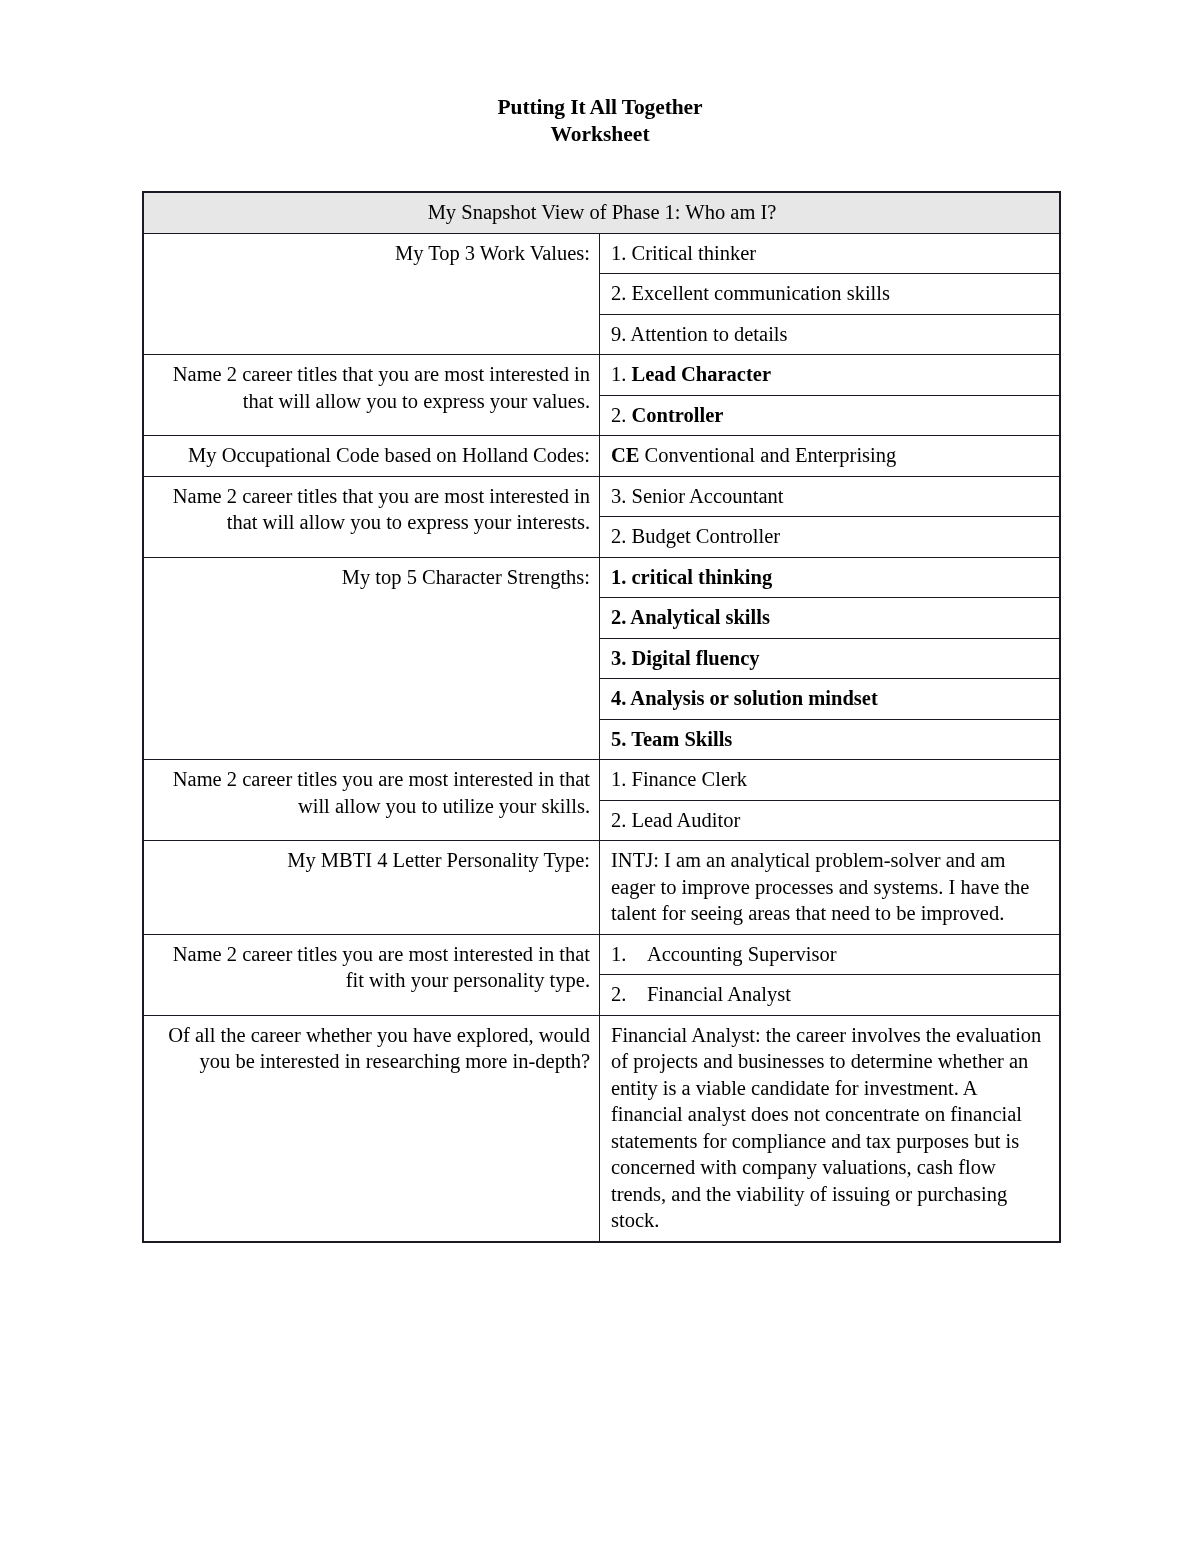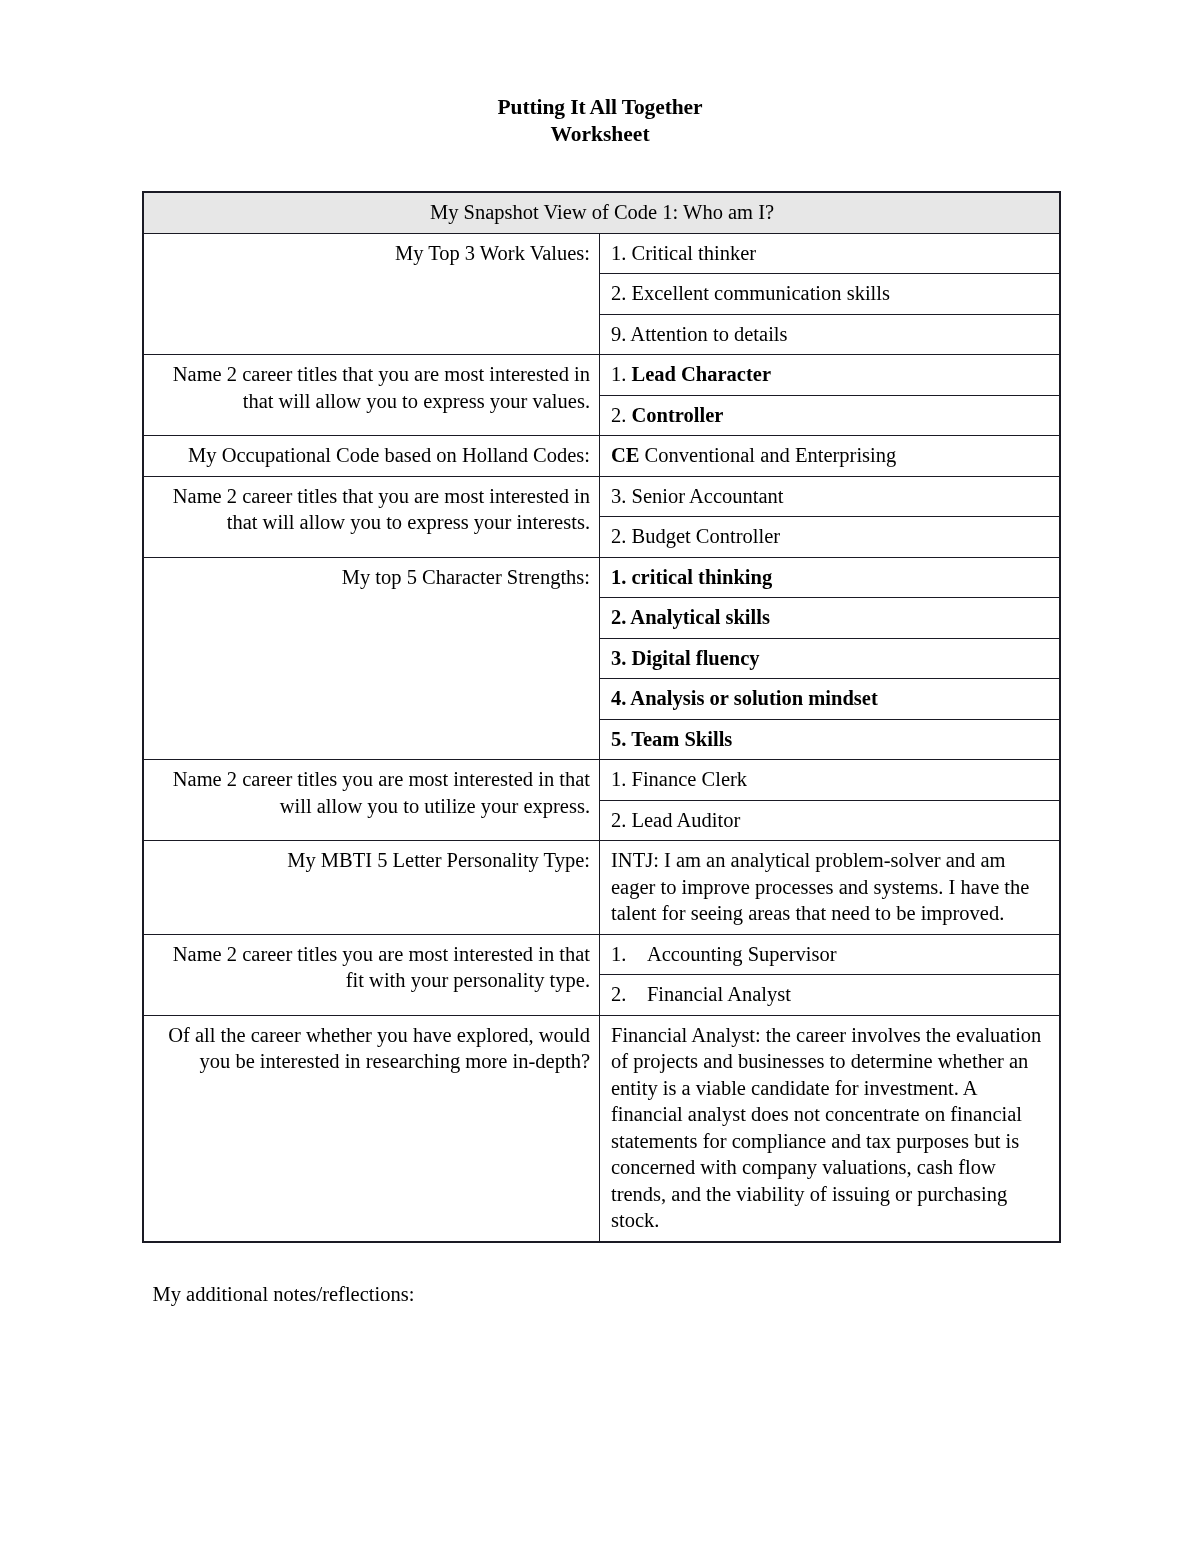--- a/index.html
+++ b/index.html
@@ -100,21 +100,21 @@
   </div>
 
   <div class="table-wrap">
     <table class="worksheet">
       <colgroup>
         <col class="c-label">
         <col class="c-value">
       </colgroup>
       <tbody id="table-body">
         <tr>
-          <td class="header-cell" colspan="2">My Snapshot View of Code 1: Who am I?</td>
+          <td class="header-cell" colspan="2">My Snapshot View of Phase 1: Who am I?</td>
         </tr>
       <tr>
             <td class="label-cell" rowspan="3"><span>My Top 3 Work Values:</span></td>
             <td class="value-cell"><span>1. Critical thinker</span></td>
           </tr>
           <tr>
             <td class="value-cell"><span>2. Excellent communication skills</span></td>
           </tr>
           <tr>
             <td class="value-cell"><span>9. Attention to details</span></td>
@@ -147,40 +147,39 @@
           <tr>
             <td class="value-cell"><span class="b">3. Digital fluency</span></td>
           </tr>
           <tr>
             <td class="value-cell"><span class="b">4. Analysis or solution mindset</span></td>
           </tr>
           <tr>
             <td class="value-cell"><span class="b">5. Team Skills</span></td>
           </tr>
           <tr>
-            <td class="label-cell" rowspan="2"><span>Name 2 career titles you are most interested in that will allow you to utilize your </span><span class="i">express</span><span>.</span></td>
+            <td class="label-cell" rowspan="2"><span>Name 2 career titles you are most interested in that will allow you to utilize your </span><span class="i">skills</span><span>.</span></td>
             <td class="value-cell"><span>1. Finance Clerk</span></td>
           </tr>
           <tr>
             <td class="value-cell"><span>2. Lead Auditor</span></td>
           </tr>
           <tr>
-            <td class="label-cell" rowspan="1"><span>My MBTI 5 Letter Personality Type:</span></td>
+            <td class="label-cell" rowspan="1"><span>My MBTI 4 Letter Personality Type:</span></td>
             <td class="value-cell"><span>INTJ: I am an analytical problem-solver and am eager to improve processes and systems. I have the talent for seeing areas that need to be improved.</span></td>
           </tr>
           <tr>
             <td class="label-cell" rowspan="2"><span>Name 2 career titles you are most interested in that fit with your </span><span class="i">personality type</span><span>.</span></td>
             <td class="value-cell indent-cell"><span>1. Accounting Supervisor</span></td>
           </tr>
           <tr>
             <td class="value-cell indent-cell"><span>2. Financial Analyst</span></td>
           </tr>
           <tr>
             <td class="label-cell" rowspan="1"><span>Of all the career whether you have explored, would you be interested in researching more in-depth?</span></td>
             <td class="value-cell"><span>Financial Analyst: the career involves the evaluation of projects and businesses to determine whether an entity is a viable candidate for investment. A financial analyst does not concentrate on financial statements for compliance and tax purposes but is concerned with company valuations, cash flow trends, and the viability of issuing or purchasing stock.</span></td>
           </tr>
         </tbody>
     </table>
   </div>
 
-  <div class="notes-line">My additional notes/reflections:</div>
 
 </div>
 
 </body></html>

